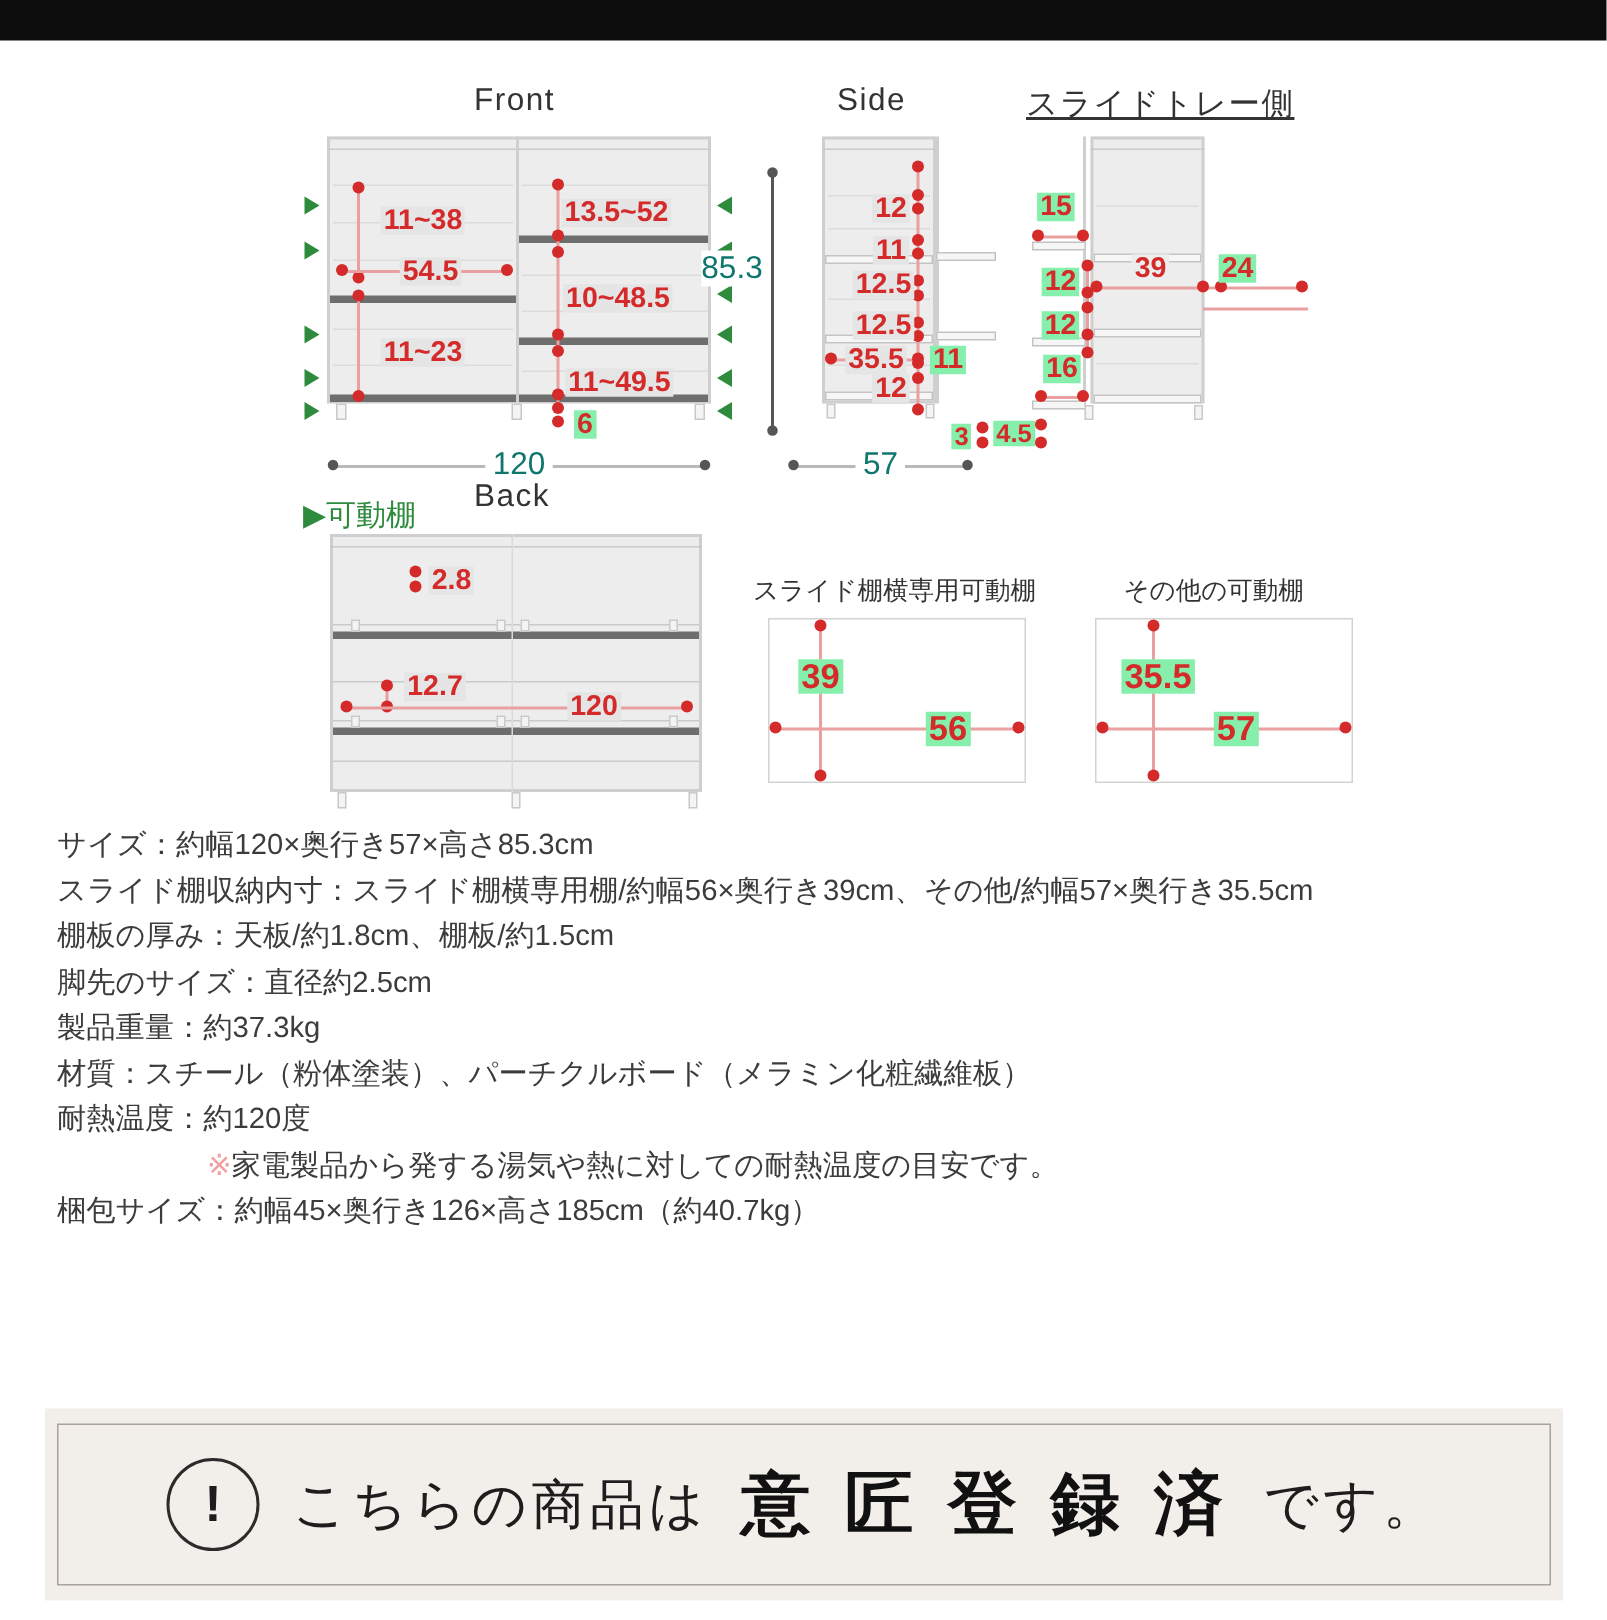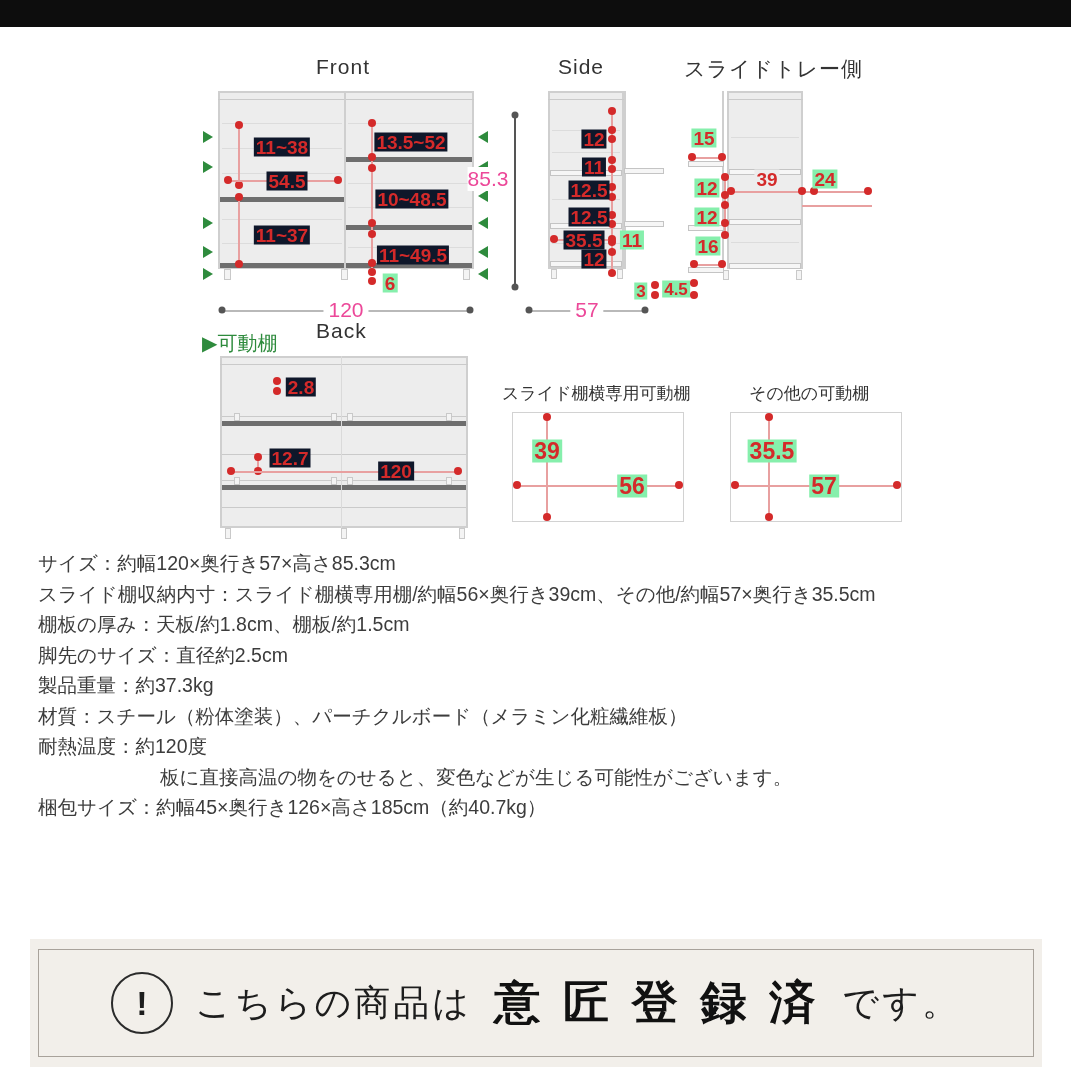--- a/index.html
+++ b/index.html
@@ -23,29 +23,29 @@
   .tray{position:absolute;background:#f6f6f6;border:1px solid #c4c4c4;box-sizing:border-box;height:6px;}
   .vdiv{position:absolute;background:#cfcfcf;width:2px;}
 
   
   .dim-v{position:absolute;background:#e8a0a0;width:1.5px;}
   .dim-h{position:absolute;background:#e8a0a0;height:1.5px;}
   .dot{position:absolute;width:8px;height:8px;border-radius:50%;background:#d42a2a;
        transform:translate(-50%,-50%);}
   .dimtxt{position:absolute;color:#d42a2a;font-size:19px;font-weight:700;
           white-space:nowrap;transform:translate(-50%,-50%);
-          background:#0f172a;padding:0 2px;line-height:1;}
+          background:#e5e5e5;padding:0 2px;line-height:1;}
   .dimtxt.onwhite{background:#86efac;}
   .dimtxt.sm{font-size:17px;}
 
   
   .gdim-h{position:absolute;background:#b9b9b9;height:1.5px;}
   .gdot{position:absolute;width:7px;height:7px;border-radius:50%;background:#555;
         transform:translate(-50%,-50%);}
-  .gtxt{position:absolute;color:#ec4899;font-size:21px;white-space:nowrap;
+  .gtxt{position:absolute;color:#0f766e;font-size:21px;white-space:nowrap;
         transform:translate(-50%,-50%);background:#fff;padding:0 5px;}
   .gdim-v{position:absolute;background:#555;width:1.5px;}
 
   
   .garrow{position:absolute;width:0;height:0;border-top:6px solid transparent;
           border-bottom:6px solid transparent;}
   .garrow.r{border-left:10px solid #2e8b3d;}
   .garrow.l{border-right:10px solid #2e8b3d;}
   .legend{position:absolute;color:#2e8b3d;font-size:20px;white-space:nowrap;}
 
@@ -128,21 +128,21 @@
     <div class="dimtxt" style="left:282px;top:120px;">11~38</div>
 
     <div class="dim-h" style="left:228px;top:153px;width:110px;"></div>
     <div class="dot" style="left:228px;top:153px;"></div>
     <div class="dot" style="left:338px;top:153px;"></div>
     <div class="dimtxt" style="left:287px;top:154px;">54.5</div>
 
     <div class="dim-v" style="left:238px;top:170px;height:67px;"></div>
     <div class="dot" style="left:239px;top:170px;"></div>
     <div class="dot" style="left:239px;top:237px;"></div>
-    <div class="dimtxt" style="left:282px;top:208px;">11~37</div>
+    <div class="dimtxt" style="left:282px;top:208px;">11~23</div>
 
     <div class="dim-v" style="left:371px;top:96px;height:150px;"></div>
     <div class="dot" style="left:372px;top:96px;"></div>
     <div class="dot" style="left:372px;top:130px;"></div>
     <div class="dot" style="left:372px;top:141px;"></div>
     <div class="dot" style="left:372px;top:196px;"></div>
     <div class="dot" style="left:372px;top:207px;"></div>
     <div class="dot" style="left:372px;top:236px;"></div>
     <div class="dot" style="left:372px;top:245px;"></div>
     <div class="dot" style="left:372px;top:254px;"></div>
@@ -219,21 +219,21 @@
     <div class="gdot" style="left:645px;top:283px;"></div>
     <div class="gtxt" style="left:587px;top:283px;">57</div>
 
     <div class="gdim-v" style="left:514px;top:88px;height:172px;"></div>
     <div class="gdot" style="left:515px;top:88px;"></div>
     <div class="gdot" style="left:515px;top:260px;"></div>
     <div class="gtxt" style="left:513px;top:152px;padding:0;left:488px;">85.3</div>
   </div>
 
   <div>
-    <div class="vlabel" style="left:684px;top:28px;">スライドトレー側</div>
+    <div class="vlabel" style="left:684px;top:28px;text-decoration:underline;">スライドトレー側</div>
 
     <div class="frame" style="left:727px;top:64px;width:76px;height:178px;"></div>
     <div class="thinline" style="left:727px;top:72px;width:76px;"></div>
 
     <div class="pegline" style="left:731px;top:110px;width:68px;"></div>
     <div class="tray" style="left:729px;top:142px;width:72px;"></div>
     <div class="tray" style="left:729px;top:192px;width:72px;"></div>
     <div class="pegline" style="left:731px;top:215px;width:68px;"></div>
     <div class="tray" style="left:729px;top:236px;width:72px;"></div>
 
@@ -347,21 +347,21 @@
 </div>
 
 <div class="specs">
   <div>サイズ：約幅120×奥行き57×高さ85.3cm</div>
   <div>スライド棚収納内寸：スライド棚横専用棚/約幅56×奥行き39cm、その他/約幅57×奥行き35.5cm</div>
   <div>棚板の厚み：天板/約1.8cm、棚板/約1.5cm</div>
   <div>脚先のサイズ：直径約2.5cm</div>
   <div>製品重量：約37.3kg</div>
   <div>材質：スチール（粉体塗装）、パーチクルボード（メラミン化粧繊維板）</div>
   <div>耐熱温度：約120度</div>
-  <div class="indent2">板に直接高温の物をのせると、変色などが生じる可能性がございます。</div>
+  <div class="indent1"><span class="aster">※</span><span>家電製品から発する湯気や熱に対しての耐熱温度の目安です。</span></div>
   <div>梱包サイズ：約幅45×奥行き126×高さ185cm（約40.7kg）</div>
 </div>
 
 <div class="banner"></div>
 <div class="banner-inner">
   <div class="bangroup">
     <div class="excl">!</div>
     <div class="bt-norm">こちらの商品は</div>
     <div class="bt-big">意 匠 登 録 済</div>
     <div class="bt-norm">です。</div>

